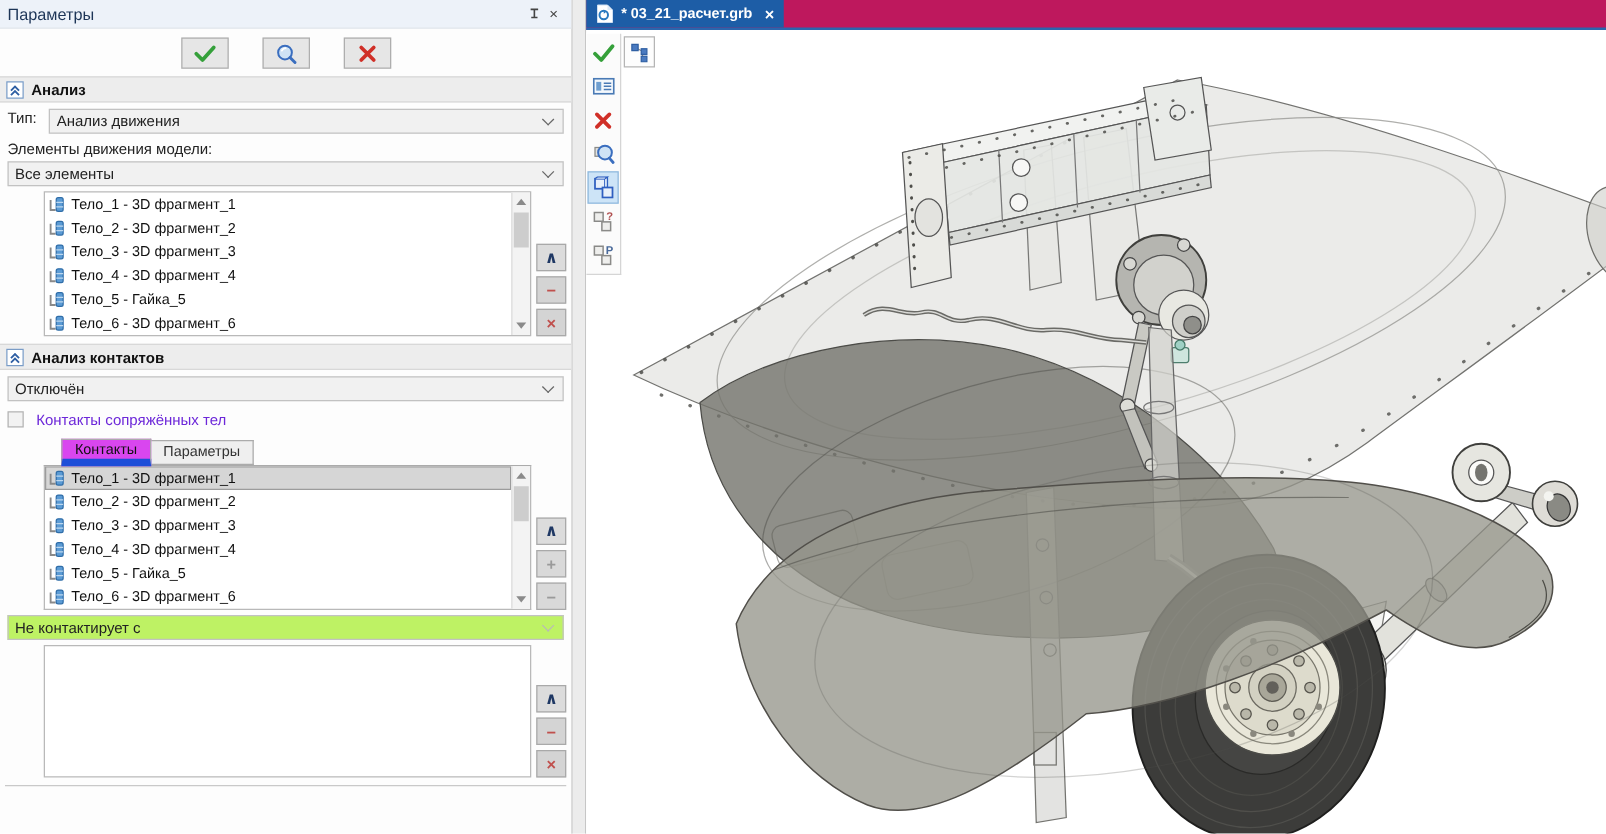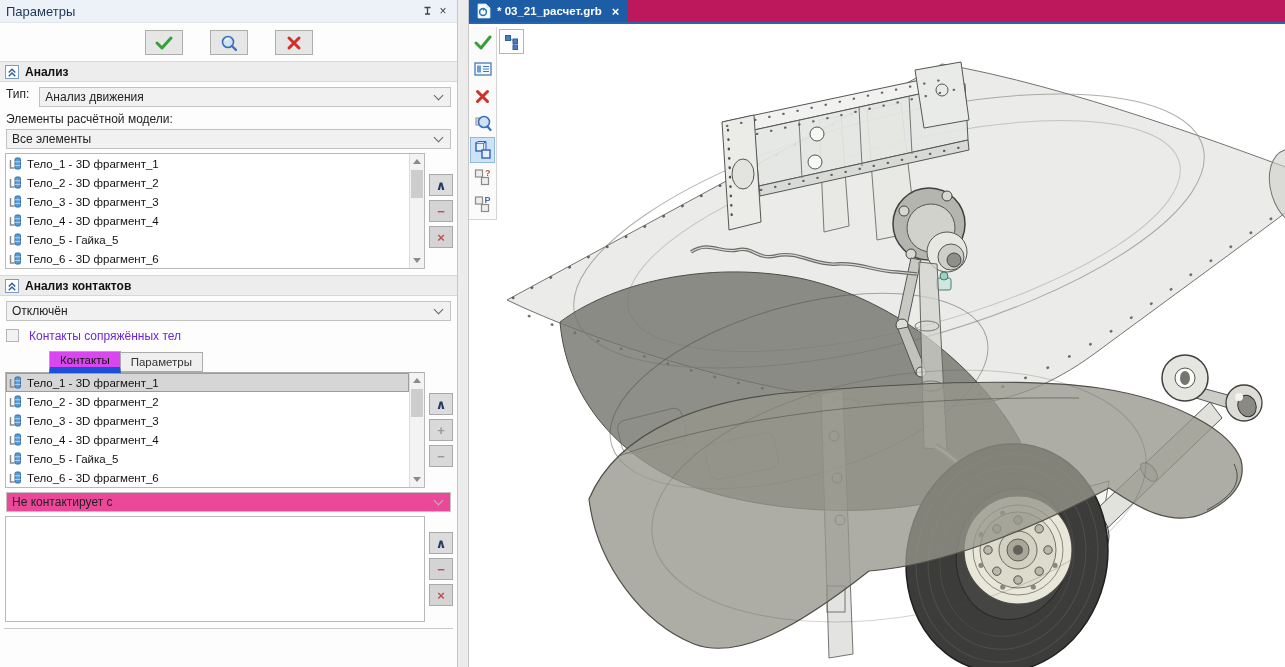--- a/index.html
+++ b/index.html
@@ -25,21 +25,21 @@
   .row { display:flex; align-items:flex-start; gap:10px; padding:5px 6px 2px 6px; }
   .lbl { font-size:12px; color:#222; }
   .lbl-muted { font-size:12px; color:#6d28d9; }
   .select { flex:1; height:20px; background:#f1f1f1; border:1px solid #c2c2c2;
     display:flex; align-items:center; padding:0 5px; font-size:12px; color:#222; }
   .select .sel-text { flex:1; white-space:nowrap; overflow:hidden; }
   .chev-down { width:7px; height:7px; border-right:1.5px solid #666; border-bottom:1.5px solid #666;
     transform:rotate(45deg); margin:-3px 3px 0 0; flex:none; }
   .chev-down.muted { border-color:#b9b9b9; }
   .block { padding:2px 4px 0 5px; }
-  .list-wrap { display:flex; gap:4px; align-items:center; }
+  .list-wrap { display:flex; gap:4px; align-items:flex-end;margin-left:30px; }
   .listbox { flex:1; background:#fff; border:1px solid #b9b9b9; height:116px; display:flex; }
   .list-items { flex:1; overflow:hidden; }
   .list-row { height:19px; display:flex; align-items:center; gap:4px; padding:0 2px; font-size:11.5px; color:#111; }
   .list-row.selected { background:#d6d6d6; box-shadow:inset 0 0 0 1px #9c9c9c; }
   .vsb { width:15px; background:#f3f3f3; border-left:1px solid #dcdcdc; display:flex; flex-direction:column; }
   .vsb-btn { height:15px; display:flex; align-items:center; justify-content:center; }
   .tri-up { width:0; height:0; border-left:4px solid transparent; border-right:4px solid transparent; border-bottom:5px solid #8a8a8a; }
   .tri-dn { width:0; height:0; border-left:4px solid transparent; border-right:4px solid transparent; border-top:5px solid #8a8a8a; }
   .vsb-track { flex:1; position:relative; }
   .vsb-thumb { position:absolute; top:1px; left:1px; right:1px; height:28px; background:#cdcdcd; }
@@ -120,21 +120,21 @@
     </div>
 
     <div class="row">
       <span class="lbl">Тип:</span>
       <div class="select">
         <span class="sel-text">Анализ движения</span>
         <span class="chev-down"></span>
       </div>
     </div>
     <div class="row" style="padding-top:3px;">
-      <span class="lbl">Элементы расчётной модели:</span>
+      <span class="lbl">Элементы движения модели:</span>
     </div>
     <div class="row" style="padding-top:1px;">
       <div class="select">
         <span class="sel-text">Все элементы</span>
         <span class="chev-down"></span>
       </div>
     </div>
 
     <div class="block">
       <div class="list-wrap">
@@ -301,21 +301,21 @@
         </div>
         <div class="side-btns">
           <div class="sbtn up">∧</div>
           <div class="sbtn gray">+</div>
           <div class="sbtn gray">−</div>
         </div>
       </div>
     </div>
 
     <div class="row" style="padding-top:4px;">
-      <div class="select" style="background:#ec4899;">
+      <div class="select" style="background:#bef264;">
         <span class="sel-text">Не контактирует с</span>
         <span class="chev-down muted"></span>
       </div>
     </div>
 
     <div class="block">
       <div class="list-wrap">
         <div class="listbox" style="height:106px;">
             <div class="list-items"></div>
           </div>

